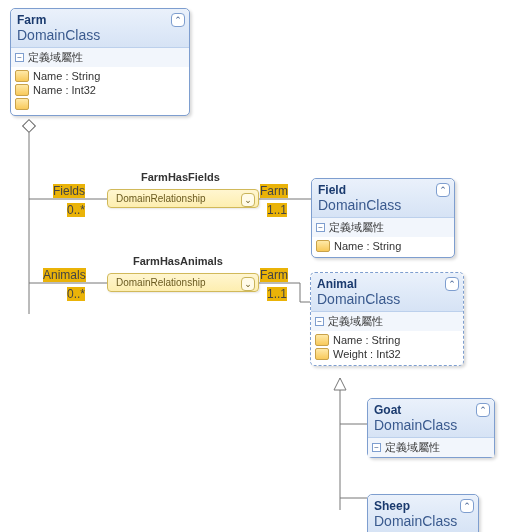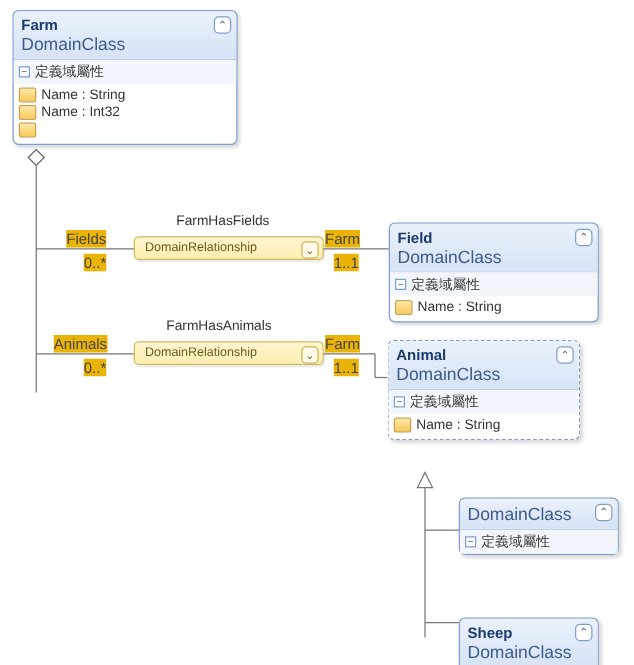--- a/index.html
+++ b/index.html
@@ -15,21 +15,21 @@
   .section-hdr .box { width: 9px; height: 9px; border: 1px solid #7e9ecf; background: #fff; color: #3a5a8e; font-size: 8px; line-height: 8px; text-align: center; }
   .attrs { padding: 2px 4px 4px 4px; }
   .attr { display: flex; align-items: center; gap: 4px; padding: 1px 0; color: #333; }
   .attr .icon { width: 14px; height: 12px; background: linear-gradient(to bottom,#ffe9a8,#f8c95a); border: 1px solid #c9a24a; border-radius: 2px; flex-shrink: 0; }
   
   .rel-box { position: absolute; border: 1px solid #d1b95a; border-radius: 4px; background: linear-gradient(to bottom,#fff6d0,#fdeeb0); box-shadow: 1px 1px 2px rgba(0,0,0,0.1); padding: 3px 20px 3px 8px; }
   .rel-box .rel-sub { color: #6b5b20; font-size: 10px; }
   .rel-exp { position: absolute; right: 3px; top: 3px; width: 14px; height: 14px; border: 1px solid #c9b45a; border-radius: 4px; background: #fffbe8; display: flex; align-items: center; justify-content: center; color: #6b5b20; font-size: 9px; line-height:1; }
   
   .label { position: absolute; color: #444; font-size: 12px; background: #eab308; }
-  .rel-title { position: absolute; font-weight: normal; color: #333; font-size: 11px; }
+  .rel-title { position: absolute; font-weight: bold; color: #333; font-size: 11px; }
   
   svg.connectors { position: absolute; left: 0; top: 0; width: 507px; height: 532px; pointer-events: none; }
   .diamond { position: absolute; width: 10px; height: 10px; border: 1px solid #666; background: #fff; transform: rotate(45deg); }
 </style>
 </head>
 <body>
 
 <svg class="connectors">
 
   <line x1="29" y1="127" x2="29" y2="314" stroke="#777" stroke-width="1"></line>
@@ -82,21 +82,21 @@
 <div class="label" style="left:53px; top:184px;">Fields</div>
 <div class="label" style="left:67px; top:203px;">0..*</div>
 <div class="label" style="left:260px; top:184px;">Farm</div>
 <div class="label" style="left:267px; top:203px;">1..1</div>
 
 <div class="rel-box" style="left:107px; top:189px; width:152px;">
   <div class="rel-sub">DomainRelationship</div>
   <div class="rel-exp">⌄</div>
 </div>
 
-<div class="class-box" style="left:311px; top:178px; width:168px;">
+<div class="class-box" style="left:311px; top:178px; width:144px;">
   <div class="class-header">
     <div class="class-name">Field</div>
     <div class="class-sub">DomainClass</div>
     <div class="expander">⌃</div>
   </div>
   <div class="section">
     <div class="section-hdr">
         <span class="box">−</span>
         <span>定義域屬性</span>
       </div>
@@ -130,26 +130,31 @@
   <div class="section">
     <div class="section-hdr">
         <span class="box">−</span>
         <span>定義域屬性</span>
       </div>
     <div class="attrs">
       <div class="attr">
           <span class="icon"></span>
           <span>Name : String</span>
         </div>
+      <div class="attr">
+          <span class="icon"></span>
+          <span>Weight : Int32</span>
+        </div>
     </div>
   </div>
 </div>
 
 <div class="class-box" style="left:367px; top:398px; width:128px;">
   <div class="class-header">
+    <div class="class-name">Goat</div>
     <div class="class-sub">DomainClass</div>
     <div class="expander">⌃</div>
   </div>
   <div class="section">
     <div class="section-hdr">
         <span class="box">−</span>
         <span>定義域屬性</span>
       </div>
   </div>
 </div>

